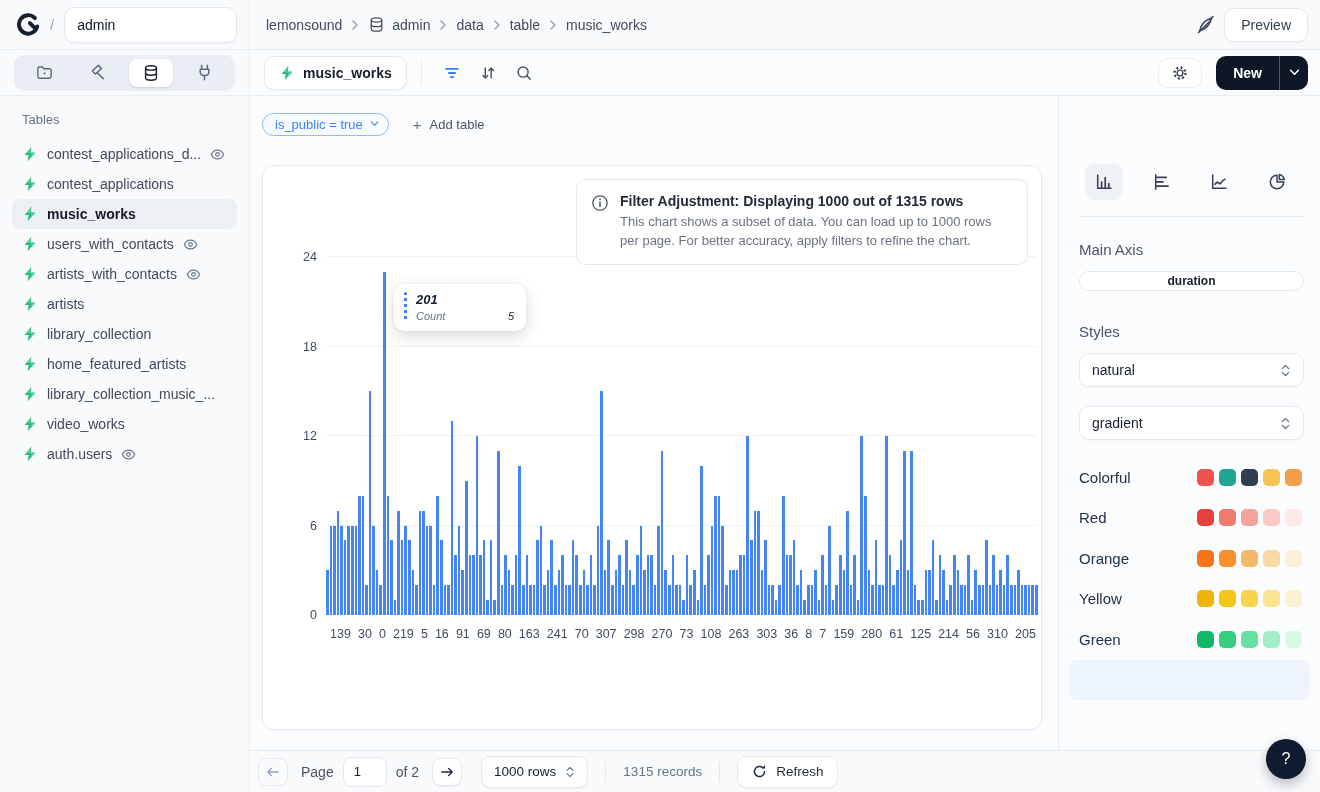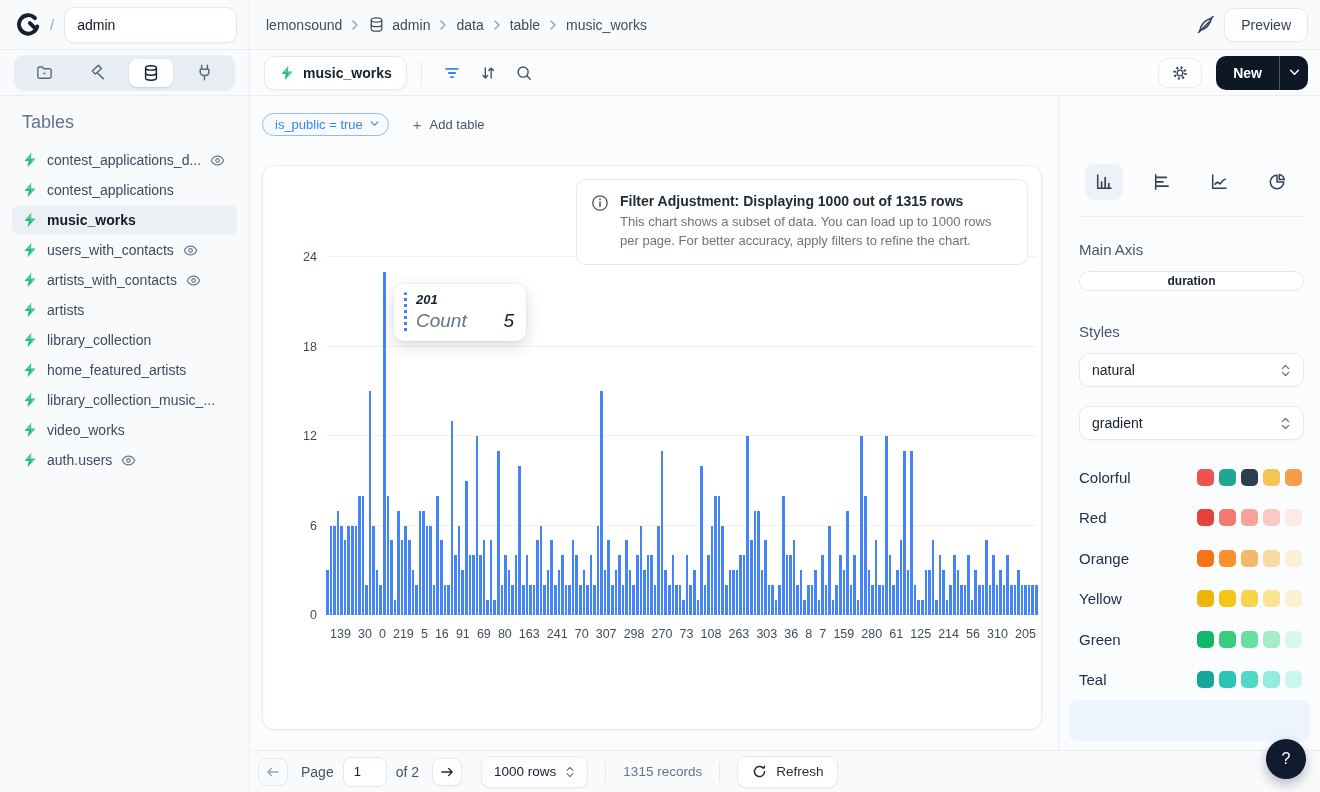--- a/index.html
+++ b/index.html
@@ -27,21 +27,21 @@
   
   .shell { flex:1; display:flex; min-height:0; }
 
   
   .sidebar { width:250px; flex:0 0 auto; background:#f8fafc; border-right:1px solid #e8edf3; display:flex; flex-direction:column; }
   .sidebar-top { height:46px; flex:0 0 auto; padding:5px 14px; border-bottom:1px solid #e8edf3; display:flex; align-items:center; }
   .segmented { flex:1; height:36px; background:#e9eef4; border-radius:10px; display:flex; align-items:center; justify-content:space-between; padding:0 8px; }
   .seg-btn { width:44px; height:28px; display:flex; align-items:center; justify-content:center; border-radius:8px; color:#5b6b7e; }
   .seg-btn.active { background:#fff; color:#16202e; box-shadow:0 1px 2px rgba(15,23,42,.14); }
   .sidebar-body { padding:14px 12px; overflow:hidden; }
-  .tables-label { font-size:18px; color:#64748b; padding:2px 10px 12px; }
+  .tables-label { font-size:13px; color:#64748b; padding:2px 10px 12px; }
   .table-list { list-style:none; }
   .trow { height:30px; display:flex; align-items:center; gap:9px; padding:0 10px; border-radius:8px; font-size:14px; color:#3f4a5c; white-space:nowrap; }
   .trow .tlabel { overflow:hidden; text-overflow:ellipsis; }
   .trow.active { background:#eceff4; color:#111b2a; font-weight:700; }
   .eye { color:#6b7a8d; flex:0 0 auto; }
 
   
   .main { flex:1; display:flex; flex-direction:column; min-width:0; }
   .toolbar { height:46px; flex:0 0 auto; border-bottom:1px solid #e8edf3; display:flex; align-items:center; padding:0 12px 0 8px; background:#fbfcfe; }
   .table-tab { height:34px; background:#fff; border:1px solid #e5eaf0; border-radius:10px; display:flex; align-items:center; gap:8px; padding:0 14px; font-size:14px; font-weight:700; color:#16202e; box-shadow:0 1px 2px rgba(15,23,42,.05); margin-left:6px; }
@@ -72,21 +72,21 @@
 
   .notice { position:absolute; left:313px; top:13px; width:452px; background:#fff; border:1px solid #e5eaf0; border-radius:10px; padding:13px 16px 13px 14px; display:flex; gap:11px; z-index:3; }
   .notice-icon { flex:0 0 auto; margin-top:1px; color:#4b5563; }
   .notice-title { font-size:14px; font-weight:700; color:#1f2937; margin-bottom:4px; }
   .notice-body { font-size:13px; color:#6b7280; line-height:1.45; }
 
   .tooltip { position:absolute; left:131px; top:118px; width:132px; background:#fff; border-radius:10px; box-shadow:0 5px 16px rgba(15,23,42,.16), 0 0 0 1px rgba(15,23,42,.03); padding:8px 12px 9px 10px; display:flex; gap:9px; z-index:4; }
   .tt-rule { width:3px; border-radius:2px; background:repeating-linear-gradient(to bottom,#3b82f6 0 3px, transparent 3px 6px); }
   .tt-content { flex:1;font-style:italic; }
   .tt-title { font-size:13px; font-weight:700; color:#16202e; }
-  .tt-row { display:flex; justify-content:space-between; font-size:19px; color:#64748b; margin-top:3px; }
+  .tt-row { display:flex; justify-content:space-between; font-size:11px; color:#64748b; margin-top:3px; }
   .tt-val { color:#16202e; }
 
   
   .panel { width:262px; flex:0 0 auto; border-left:1px solid #e8edf3; background:#fbfcfe; padding:0 16px 0 20px; overflow:hidden; }
   .ptype-row { margin:68px 8px 0 6px; display:flex; justify-content:space-between; }
   .ptype-btn { width:38px; height:36px; display:flex; align-items:center; justify-content:center; border-radius:9px; color:#334155; }
   .ptype-btn.active { background:#eef2f6; }
   .pdivider { height:1px; background:#e8edf3; margin-top:16px; }
   .ptitle { margin-top:24px; font-size:15px; color:#4a5568; }
   .axis-pill { margin-top:13px; height:20px; border:1px solid #e2e8f0; border-radius:10px; background:#fff; display:flex; align-items:center; justify-content:center; font-size:12px; font-weight:700; color:#16202e; }
@@ -826,30 +826,20 @@
               <div class="palette-row">
                 <span class="pname">Green</span>
                 <span class="swatches">
                   <span class="swatch" style="background: rgb(15, 185, 105);"></span>
                   <span class="swatch" style="background: rgb(54, 205, 127);"></span>
                   <span class="swatch" style="background: rgb(103, 223, 160);"></span>
                   <span class="swatch" style="background: rgb(163, 238, 199);"></span>
                   <span class="swatch" style="background: rgb(217, 249, 233);"></span>
                 </span>
               </div>
-              <div class="palette-row">
-                <span class="pname">Teal</span>
-                <span class="swatches">
-                  <span class="swatch" style="background: rgb(19, 168, 154);"></span>
-                  <span class="swatch" style="background: rgb(44, 196, 178);"></span>
-                  <span class="swatch" style="background: rgb(82, 216, 198);"></span>
-                  <span class="swatch" style="background: rgb(147, 236, 223);"></span>
-                  <span class="swatch" style="background: rgb(204, 247, 240);"></span>
-                </span>
-              </div>
               <div class="palette-row highlighted"></div>
             </div>
         </aside>
       </div>
 
       <footer class="footer">
         <span class="nav-btn">
           <span>
               <svg width="14" height="12" viewBox="0 0 16 14">
                 <path d="M14 7H2M6 3L2 7l4 4" fill="none" stroke="currentColor" stroke-width="1.6" stroke-linecap="round" stroke-linejoin="round"></path>

